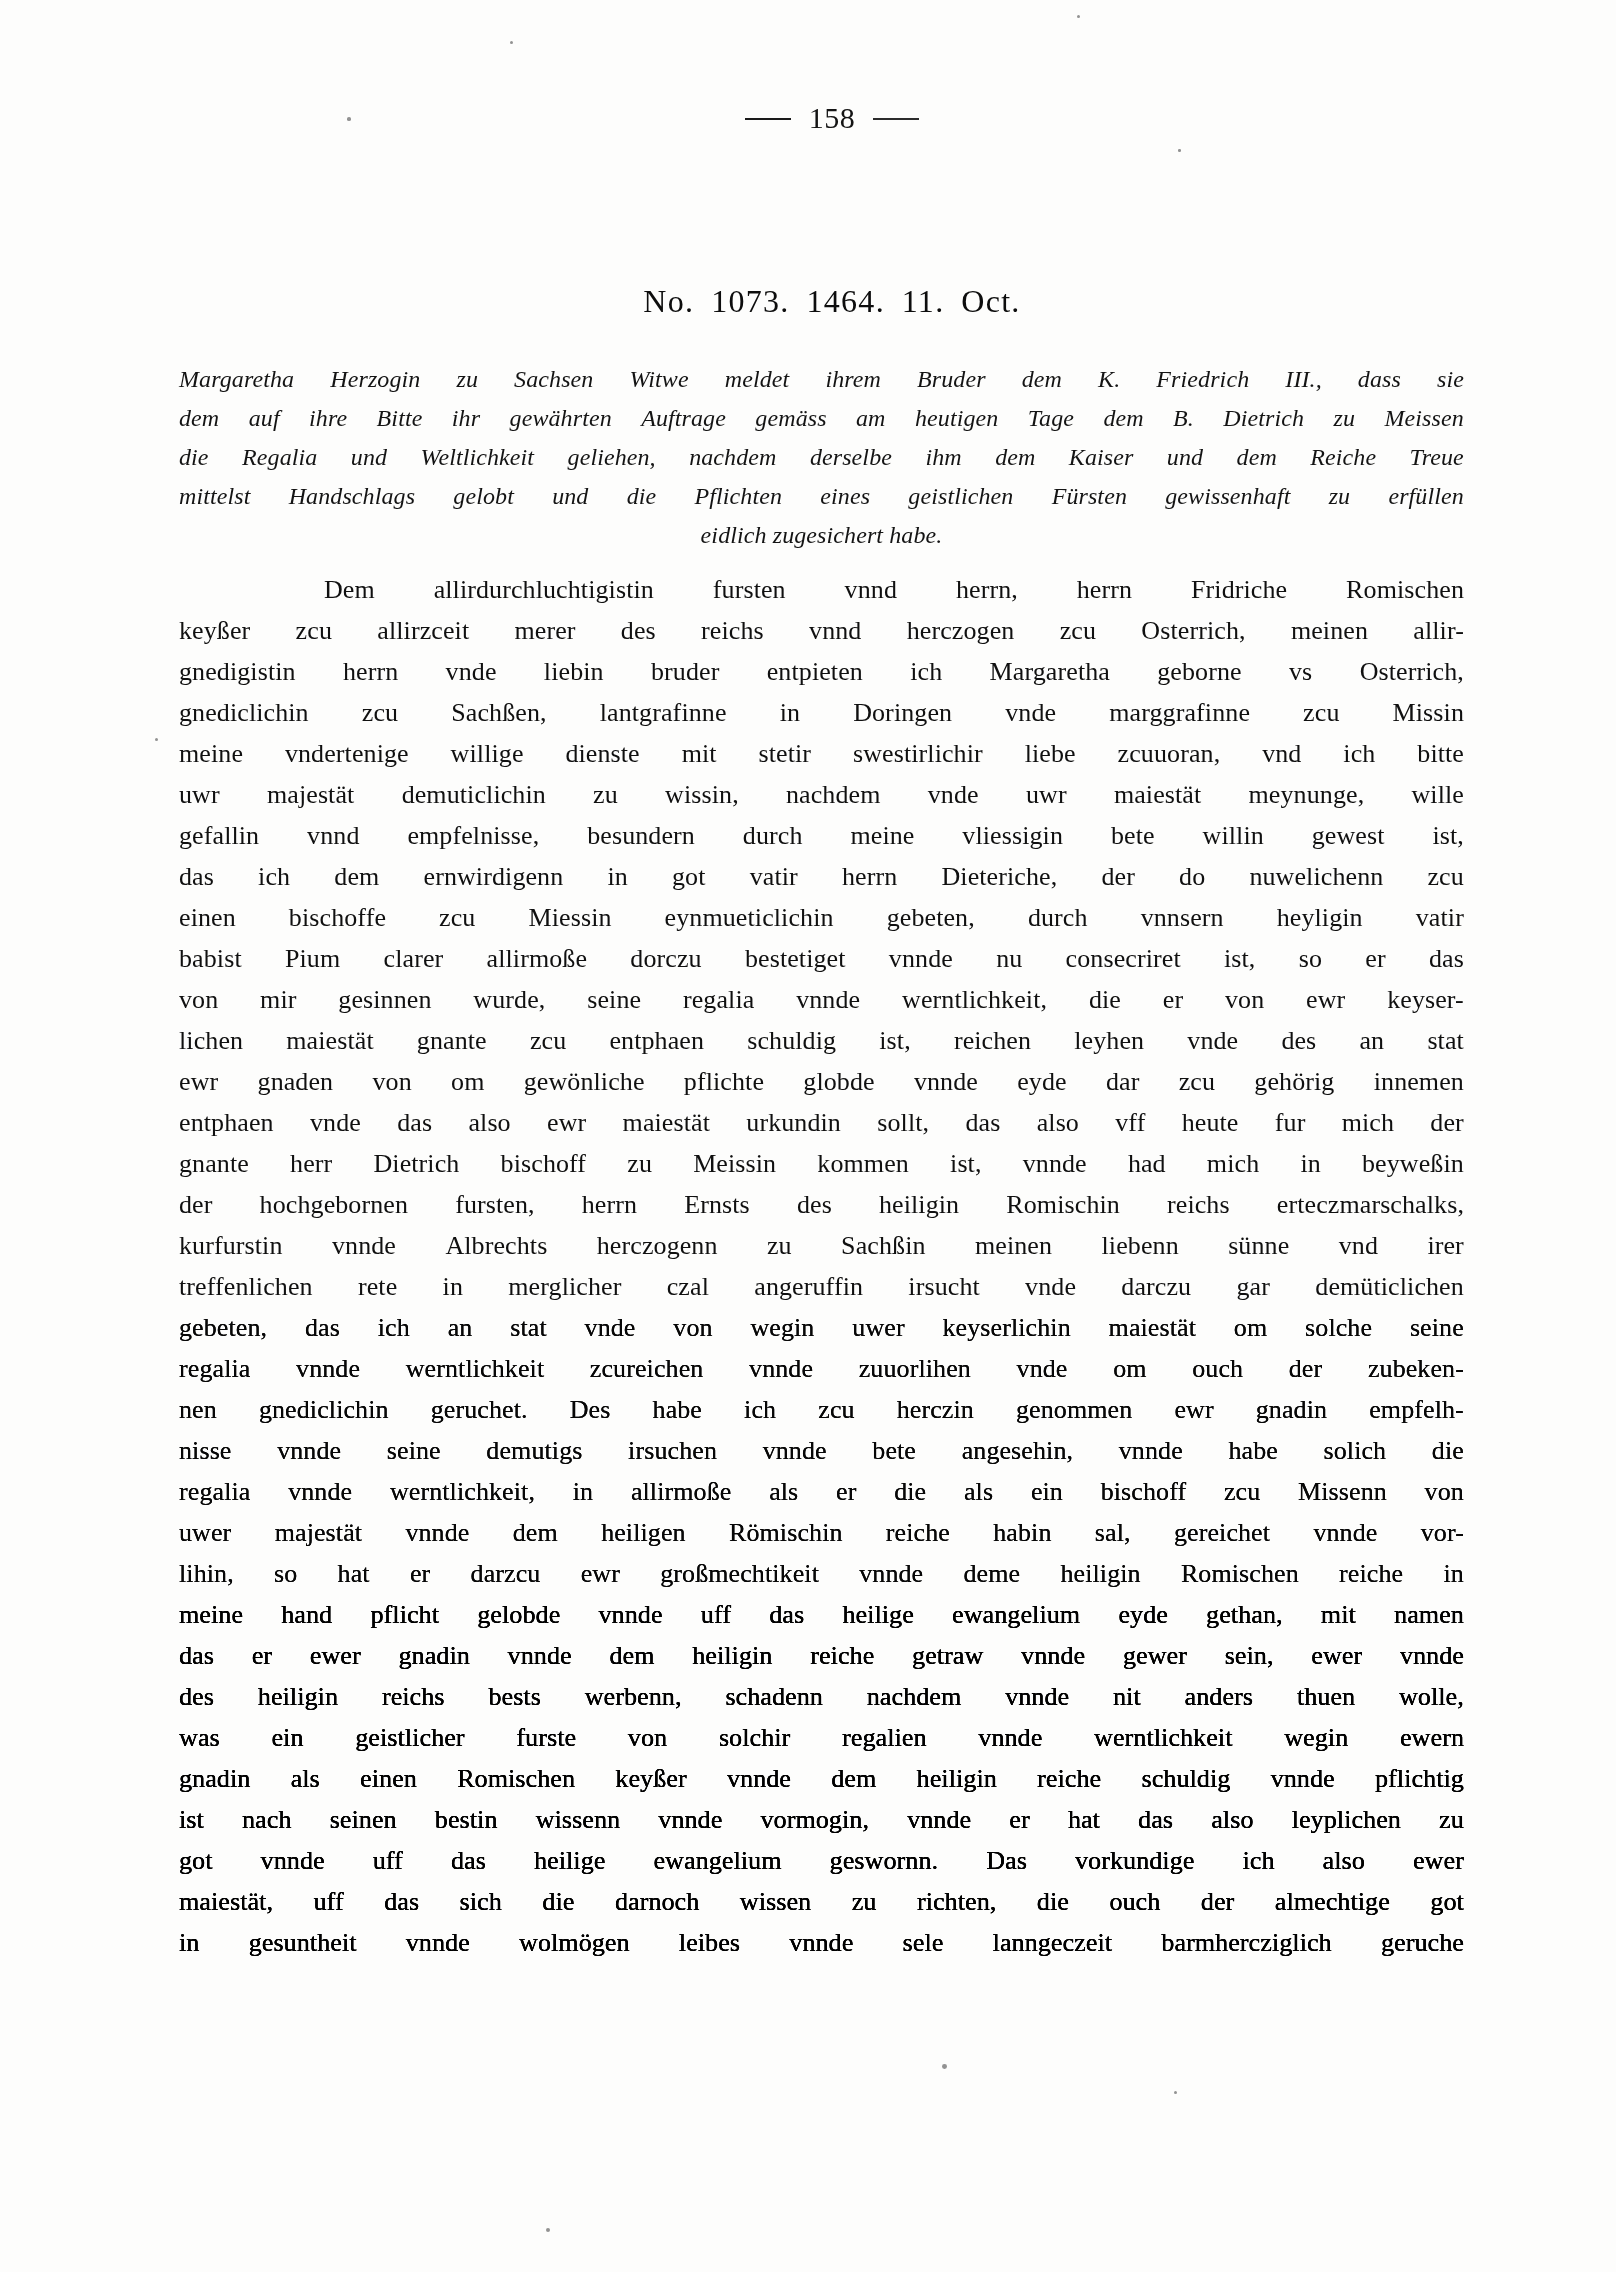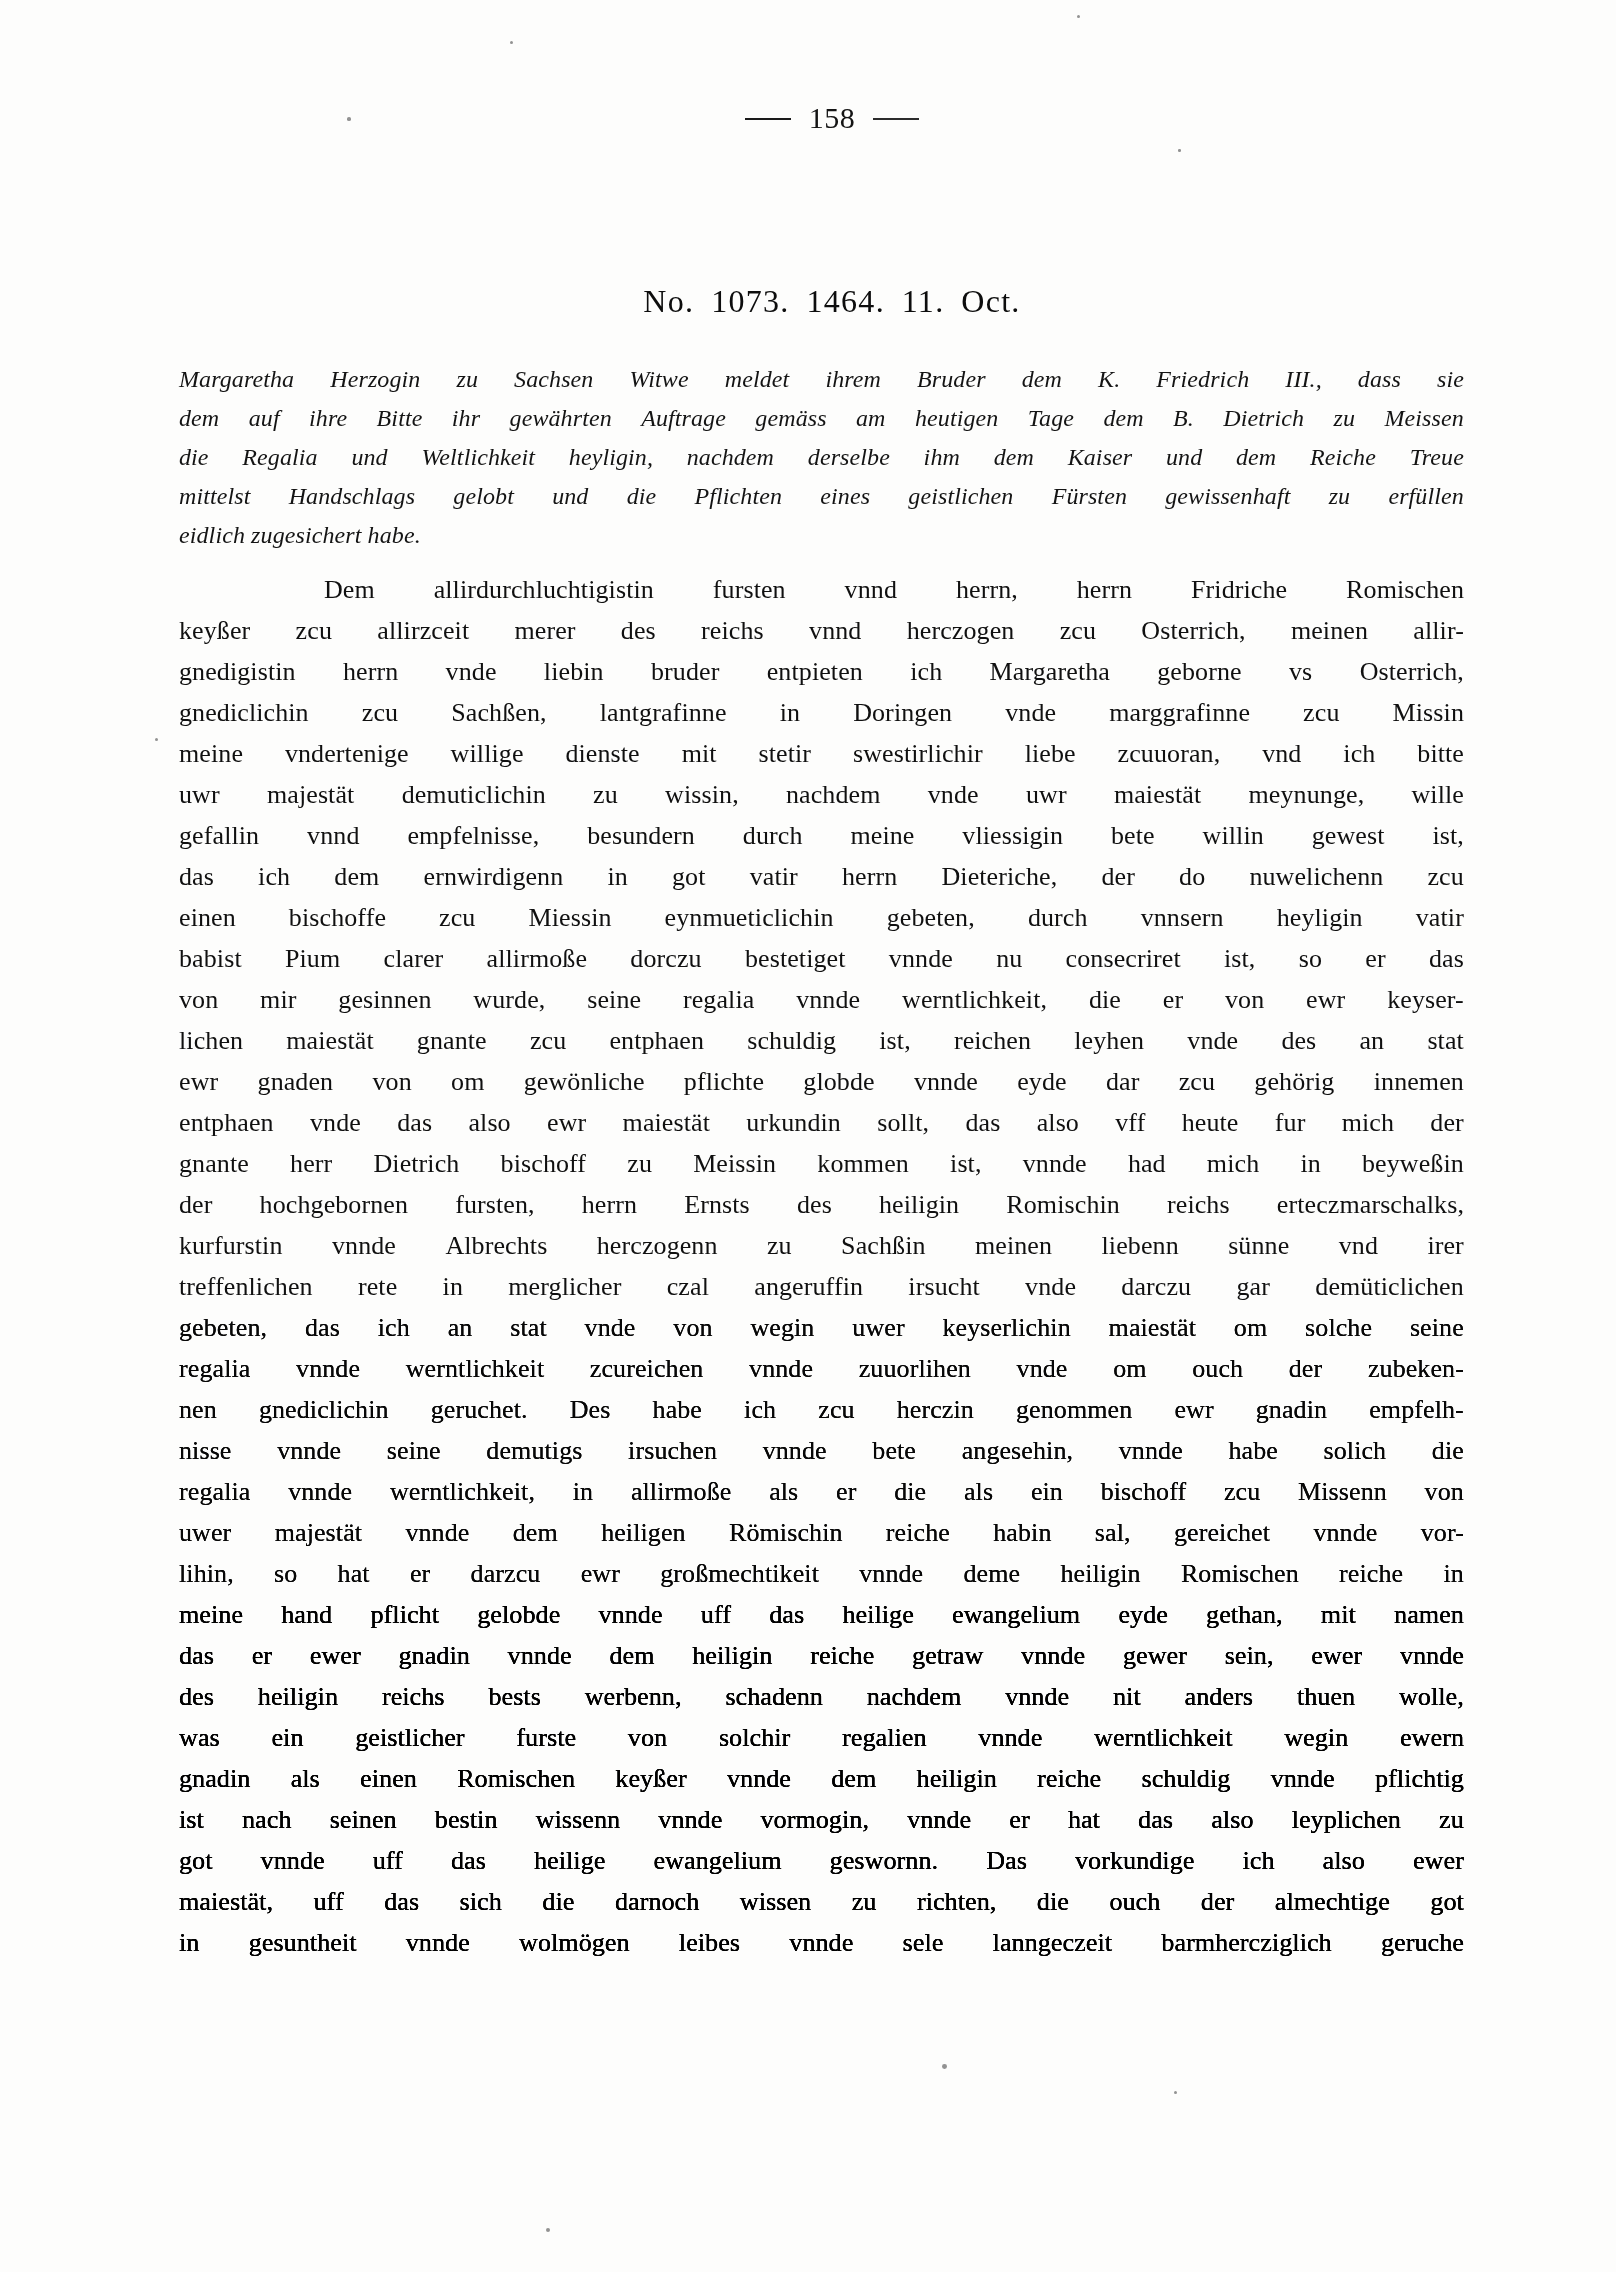--- a/index.html
+++ b/index.html
@@ -74,20 +74,21 @@
     white-space: nowrap;
     letter-spacing: 0.1px;
   }
   .regest .rline.justify {
     display: flex;
     justify-content: space-between;
     white-space: normal;
   }
   .regest .rline.justify > span { display: inline-block; }
   .regest .rline.center {
+    text-align: center;
     display: block;
   }
 
   
   .body-text {
     position: absolute;
     top: 569px;
     left: 179px;
     width: 1285px;
     font-size: 26px;
@@ -157,21 +158,21 @@
         <span>B.</span>
         <span>Dietrich</span>
         <span>zu</span>
         <span>Meissen</span>
       </div>
       <div class="rline justify">
         <span>die</span>
         <span>Regalia</span>
         <span>und</span>
         <span>Weltlichkeit</span>
-        <span>heyligin,</span>
+        <span>geliehen,</span>
         <span>nachdem</span>
         <span>derselbe</span>
         <span>ihm</span>
         <span>dem</span>
         <span>Kaiser</span>
         <span>und</span>
         <span>dem</span>
         <span>Reiche</span>
         <span>Treue</span>
       </div>

